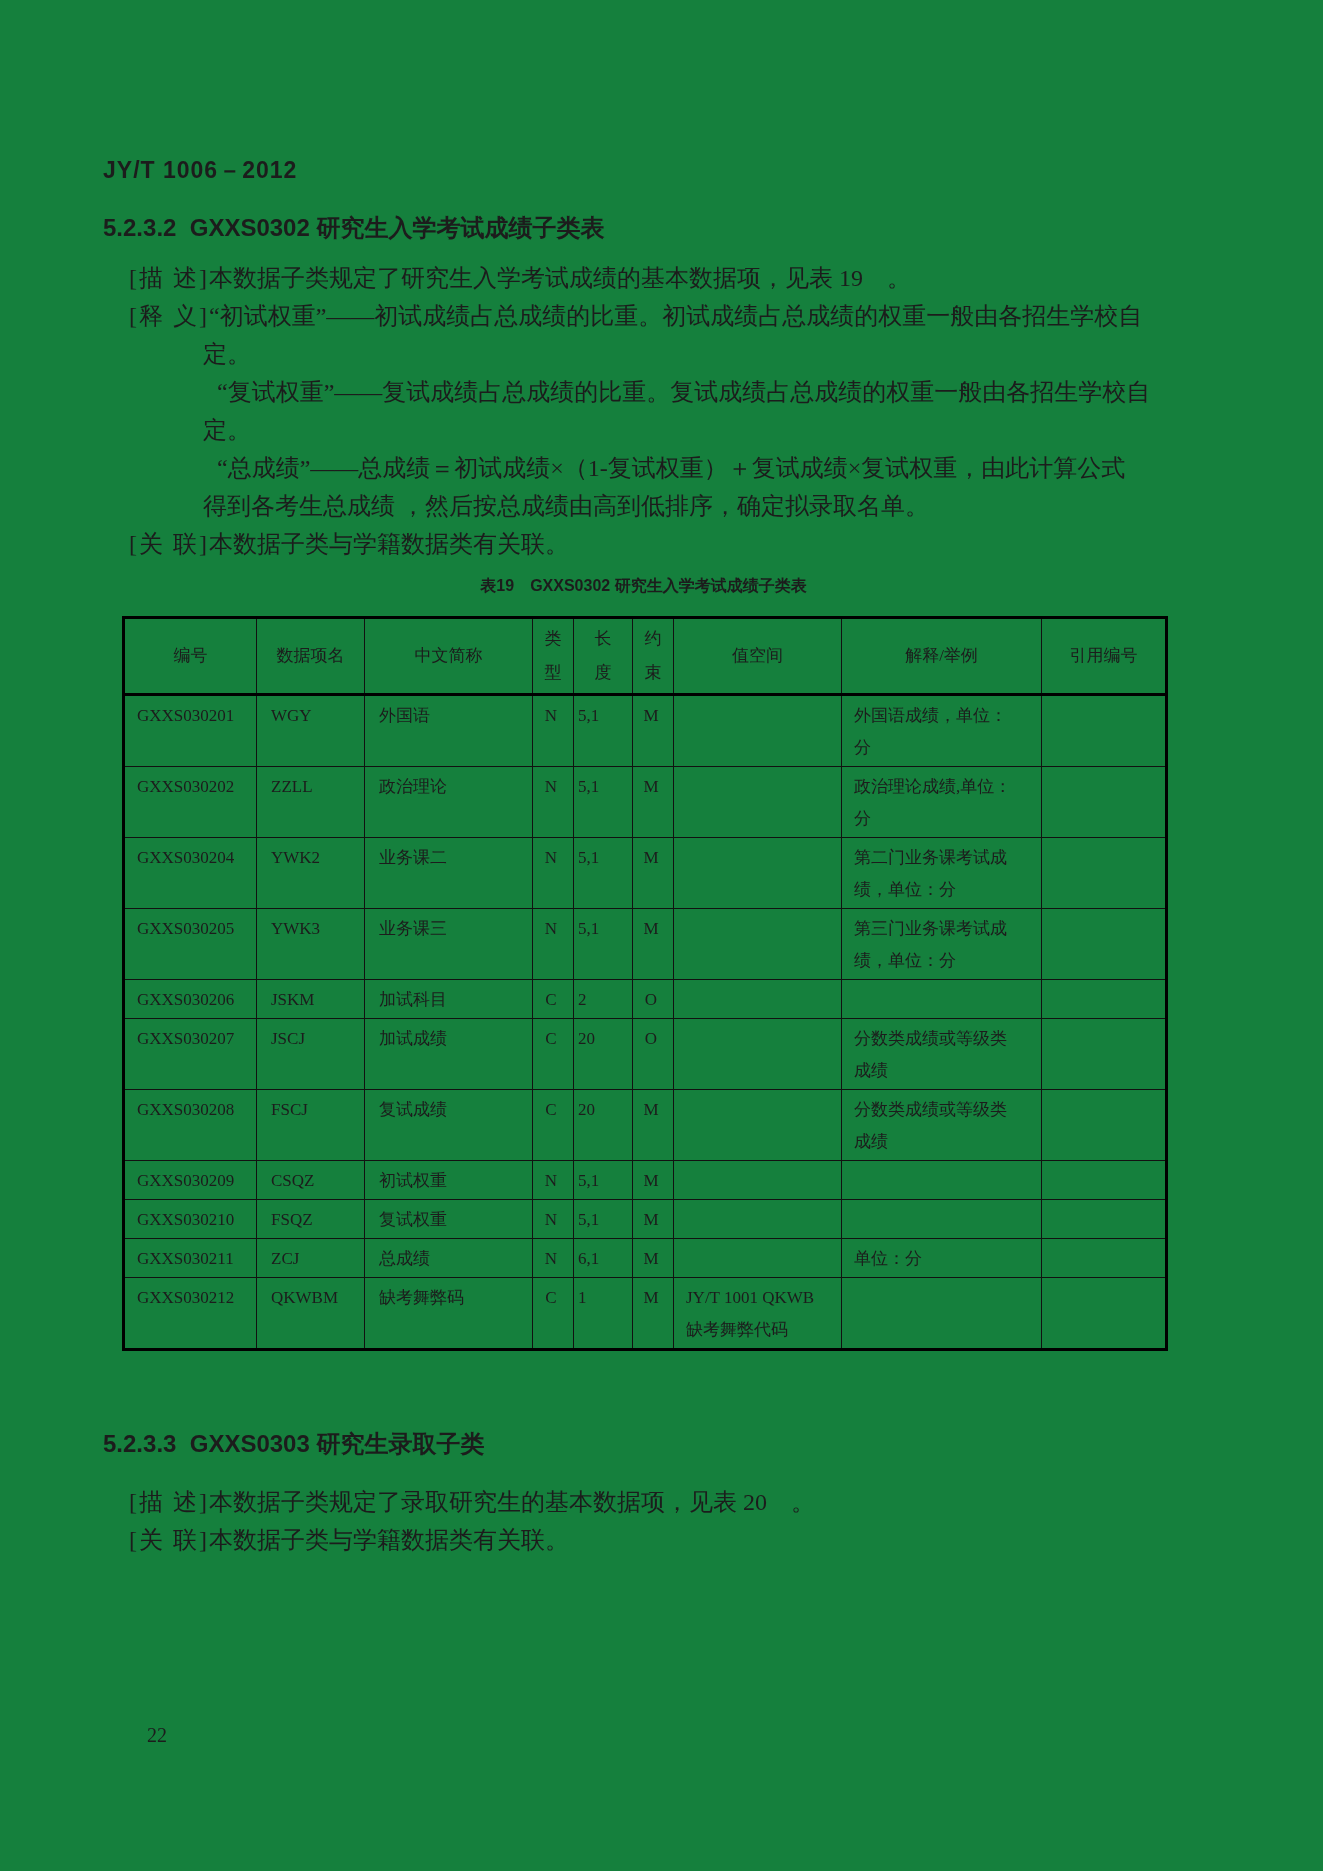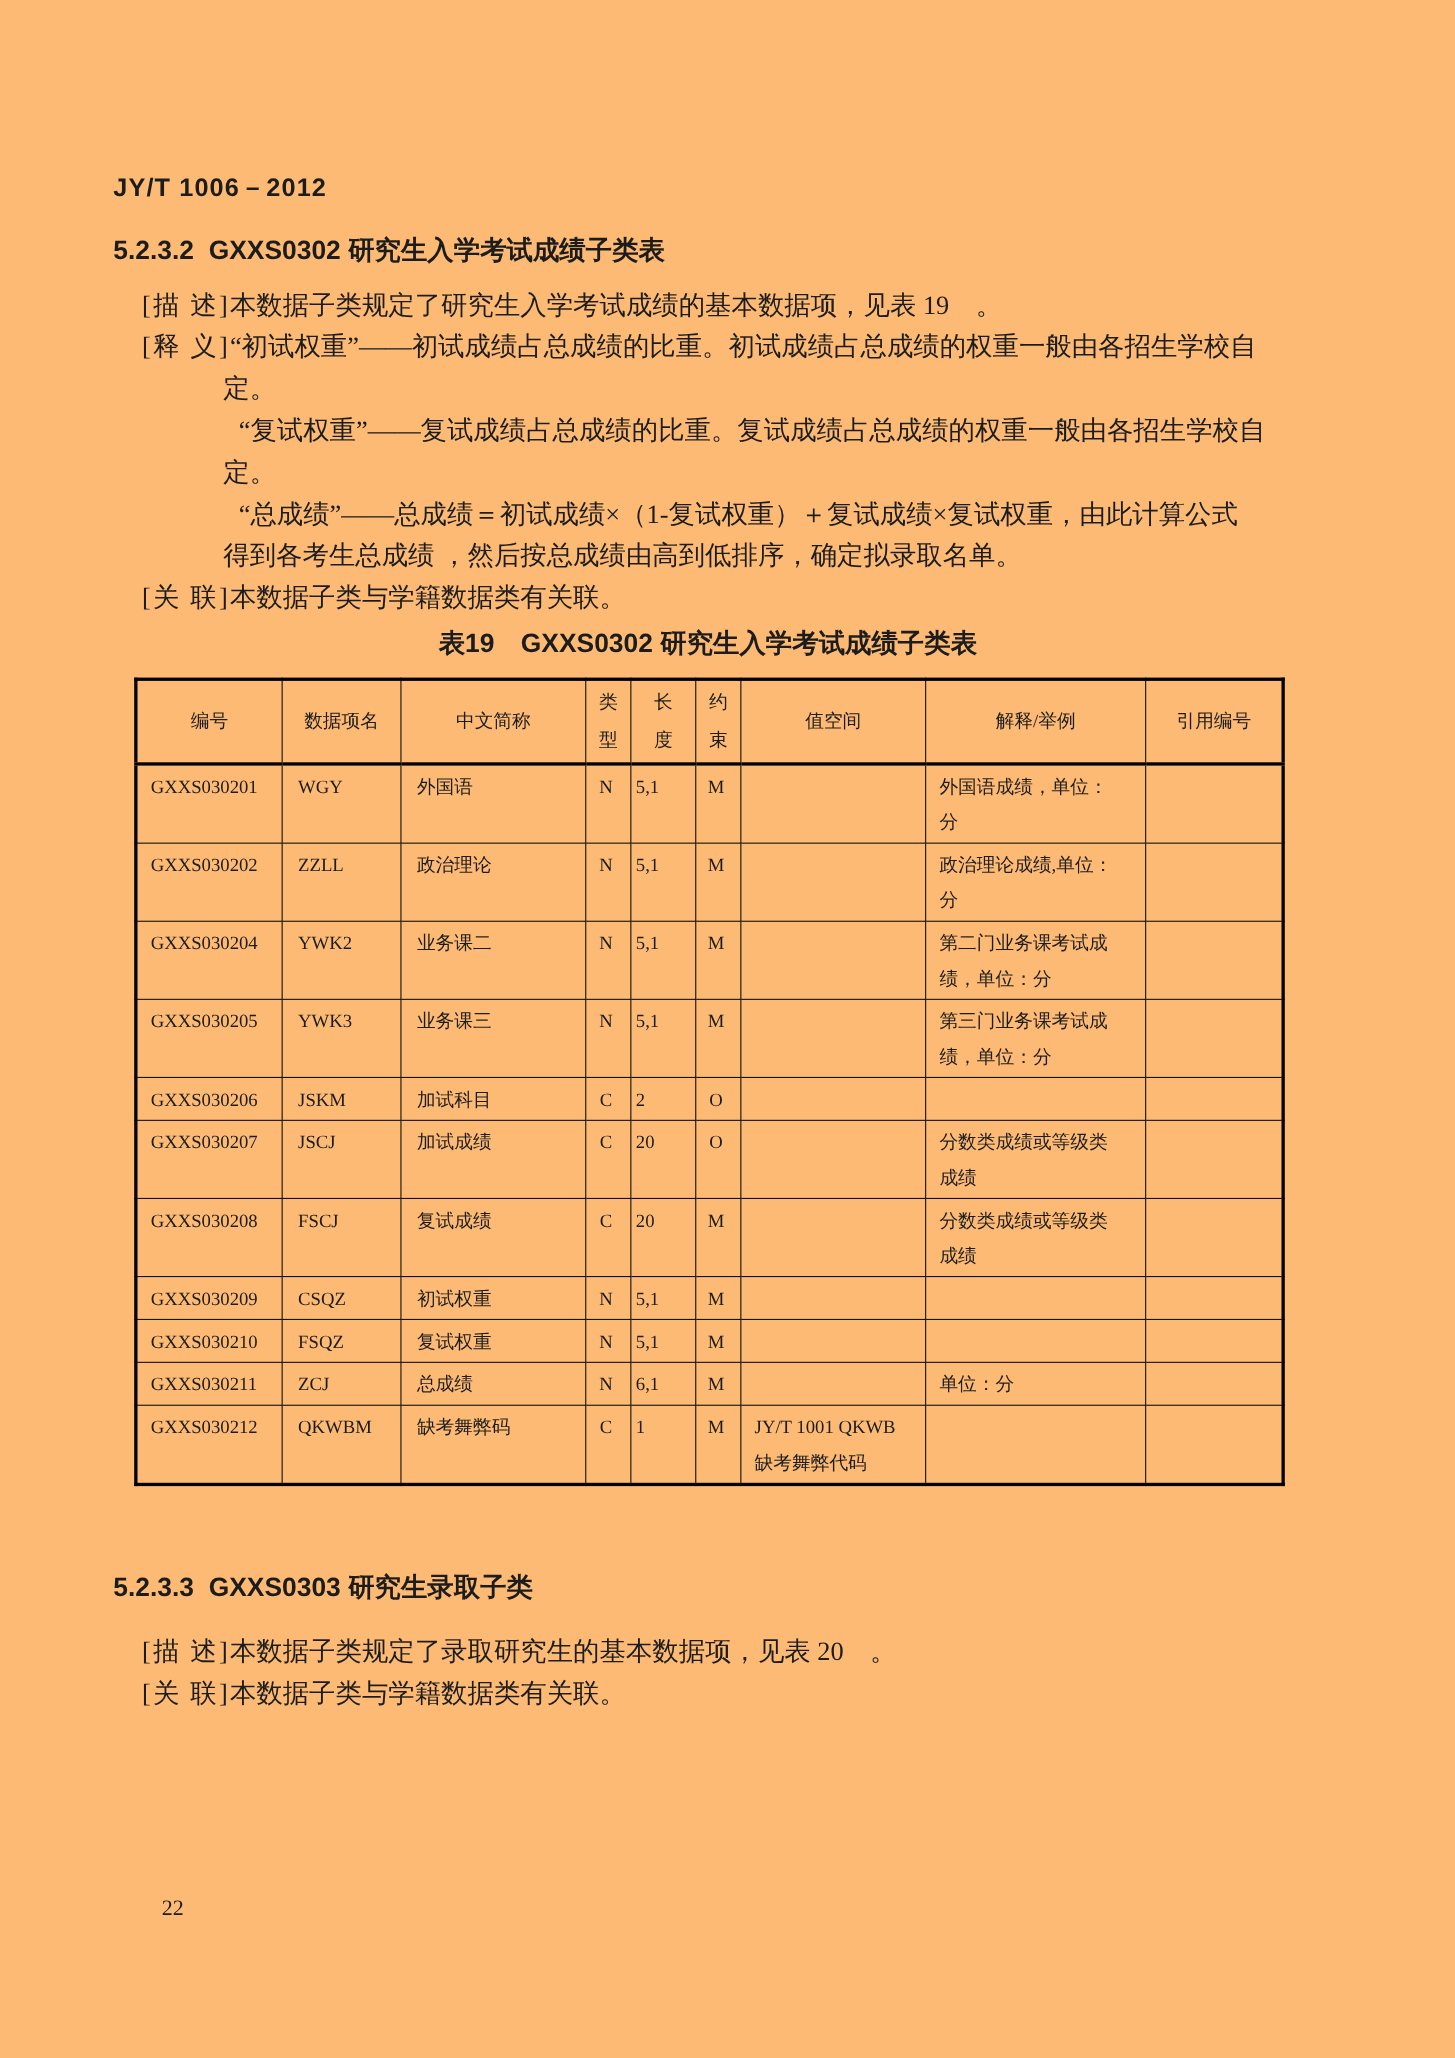--- a/index.html
+++ b/index.html
@@ -1,19 +1,19 @@
 <!DOCTYPE html>
 <html><head>
 <meta charset="utf-8">
 <style>
   html,body{margin:0;padding:0;background:#e8e8e8;}
   .page{
     position:relative;
     width:1323px;height:1871px;
-    background:#fdba74;
+    background:#15803d;
     overflow:hidden;
     color:#1c1c1c;
     font-family:"Liberation Serif","DejaVu Serif",serif;
     text-decoration:underline;
   }
   .running-head{
     position:absolute;left:103px;top:155px;
     font-family:"Liberation Sans","DejaVu Sans",sans-serif;
     font-weight:700;font-size:23px;letter-spacing:1px;
   }
@@ -38,21 +38,21 @@
     letter-spacing:2px;
     padding-left:26px;
     box-sizing:border-box;
   }
   .ptext{flex:1 1 auto;white-space:pre-wrap;}
   .pline.item .ptext{padding-left:14px;}
   .table-caption{
     position:absolute;left:122px;top:570px;width:1043px;
     text-align:center;
     font-family:"Liberation Sans","DejaVu Sans",sans-serif;
-    font-weight:700;font-size:24px;line-height:32px;
+    font-weight:700;font-size:16px;line-height:32px;
     white-space:pre;
   }
   table.data-table{
     position:absolute;left:122px;top:616px;
     width:1043px;
     border-collapse:collapse;
     table-layout:fixed;
     font-size:17px;
     padding-left:14px;
   }

